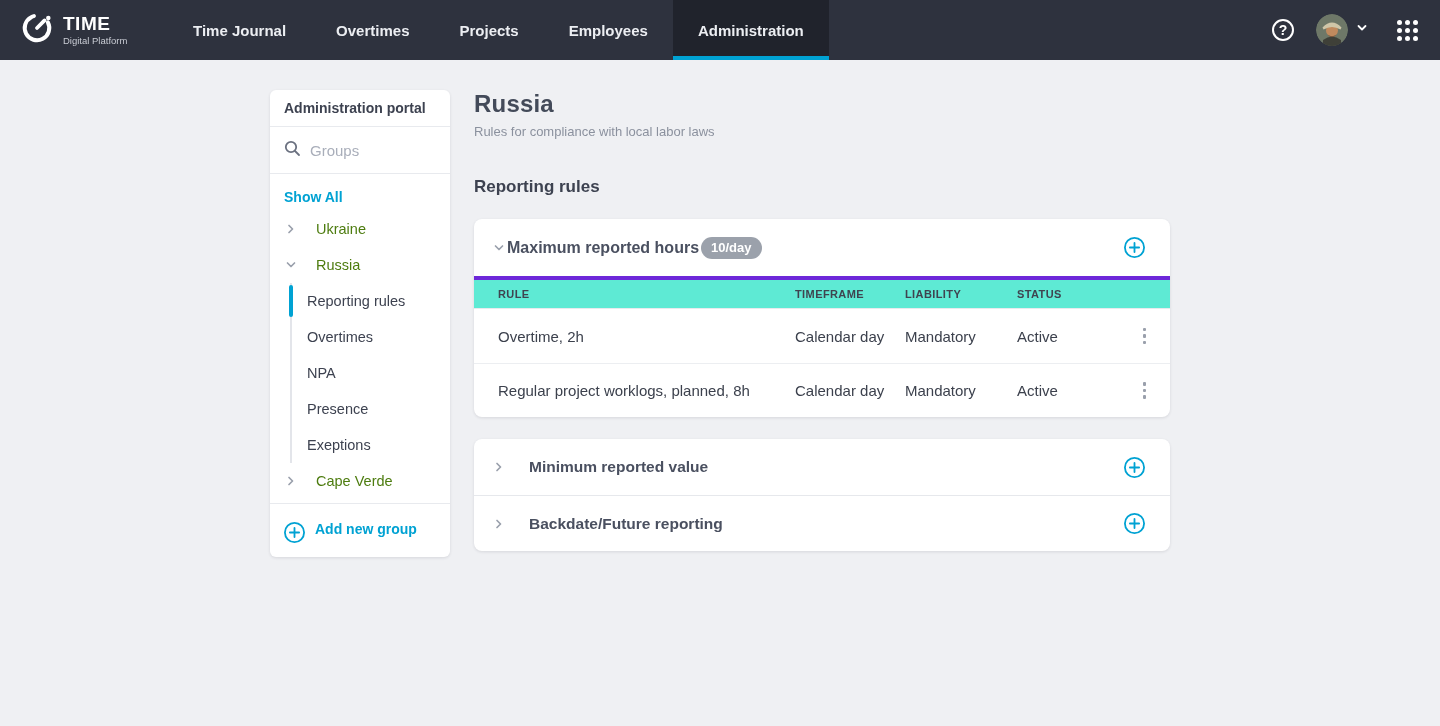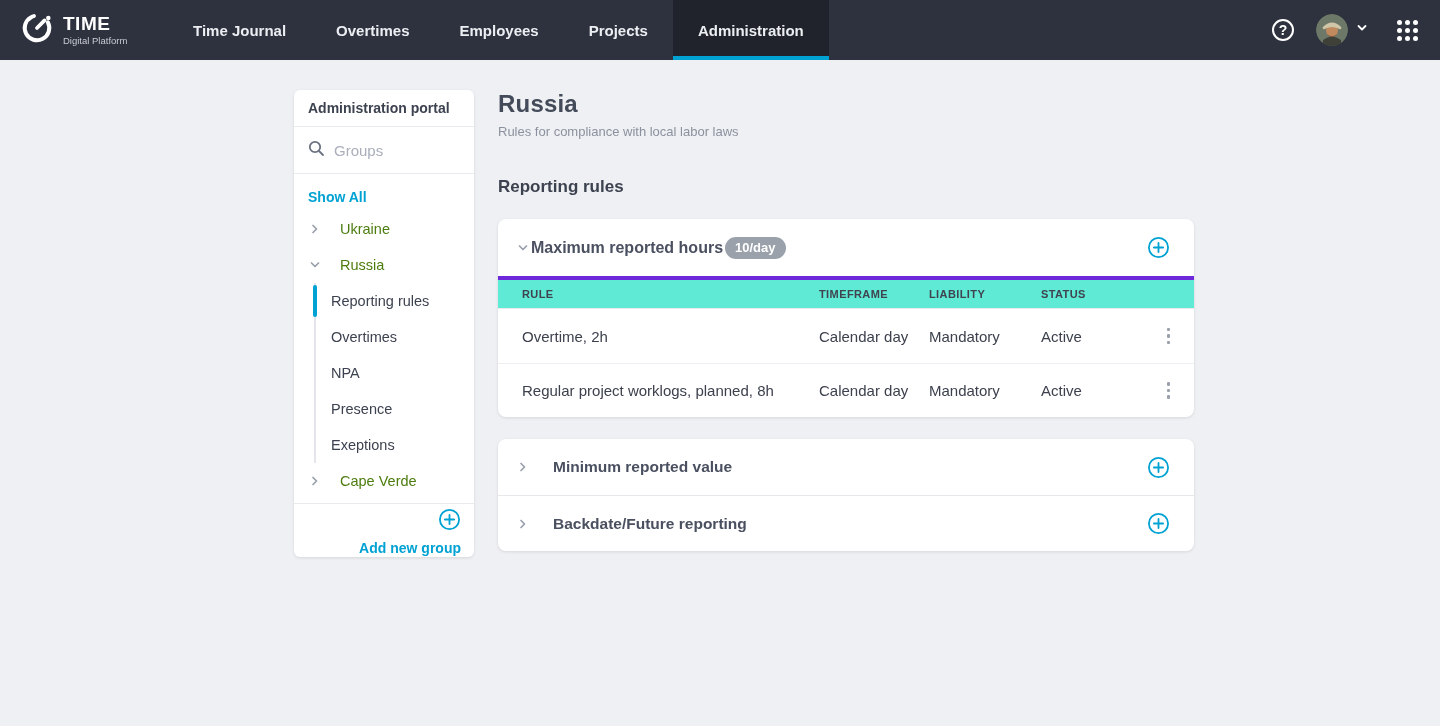--- a/index.html
+++ b/index.html
@@ -36,21 +36,21 @@
     color:#fff; font-size:14px; font-weight:700;
     display:flex; align-items:center; justify-content:center; cursor:pointer;
   }
   .help-icon::before { content:"?"; }
   .user-chip { display:flex; align-items:center; gap:7px; cursor:pointer; }
   .avatar { width:32px; height:32px; border-radius:50%; overflow:hidden; display:block; }
   .apps-icon { display:grid; grid-template-columns:repeat(3,5px); grid-gap:3px; cursor:pointer; margin-left:6px; }
   .apps-icon span { width:5px; height:5px; border-radius:50%; background:#fff; }
 
   
-  .content { display:flex; padding-top:30px;margin-left:24px; }
+  .content { display:flex; padding-top:30px; }
 
   
   .sidebar {
     width:180px; margin-left:270px; background:#fff; border-radius:6px;
     box-shadow:0 1px 3px rgba(40,45,60,.12); height:467px; flex-shrink:0;
   }
   .side-title {
     height:37px; display:flex; align-items:center; padding:0 14px;
     font-size:14px; font-weight:700; color:#3d4250; border-bottom:1px solid #e8eaee;
   }
@@ -78,22 +78,22 @@
   }
   .tree-sub-row {
     height:36px; display:flex; align-items:center; padding-left:37px;
     font-size:14.5px; color:#3d4250; cursor:pointer; position:relative;
   }
   .tree-sub-row.active::before {
     content:""; position:absolute; left:19px; top:2px; bottom:2px; width:4px;
     background:var(--accent,#0aa0d0); border-radius:2px; z-index:1;
   }
   .add-group {
-    border-top:1px solid #e8eaee; height:49px; display:flex; align-items:flex-end;
-    gap:9px; padding:4px 13px; color:var(--accent,#0aa0d0); font-size:14px; font-weight:700; cursor:pointer;flex-direction:column;
+    border-top:1px solid #e8eaee; height:49px; display:flex; align-items:flex-start;
+    gap:9px; padding:17px 13px; color:var(--accent,#0aa0d0); font-size:14px; font-weight:700; cursor:pointer;
   }
 
   
   .main { margin-left:24px; width:696px; }
   .page-title { font-size:24px; font-weight:700; color:#434a59; letter-spacing:.2px; }
   .page-subtitle { font-size:13px; color:#8b919e; margin-top:6px; }
   .section-title { font-size:17px; font-weight:700; color:#3d4250; margin-top:38px; }
 
   .card {
     background:#fff; border-radius:8px; box-shadow:0 1px 3px rgba(40,45,60,.12);
@@ -146,22 +146,22 @@
     </span>
     <span class="logo-text">
       <span class="logo-title">TIME</span>
       <span class="logo-sub">Digital Platform</span>
     </span>
   </div>
 
   <nav class="nav-items">
     <div class="nav-item">Time Journal</div>
     <div class="nav-item">Overtimes</div>
+    <div class="nav-item">Projects</div>
     <div class="nav-item">Employees</div>
-    <div class="nav-item">Projects</div>
     <div class="nav-item active">Administration</div>
   </nav>
 
   <div class="topbar-right">
     <div class="help-icon"></div>
     <div class="user-chip">
       <span class="avatar">
         <svg width="32" height="32" viewBox="0 0 32 32">
           <circle cx="16" cy="16" r="16" fill="#6e7868"></circle>
           <path d="M7 26 q9 -7 18 0 v6 h-18 z" fill="#3f4038"></path>

